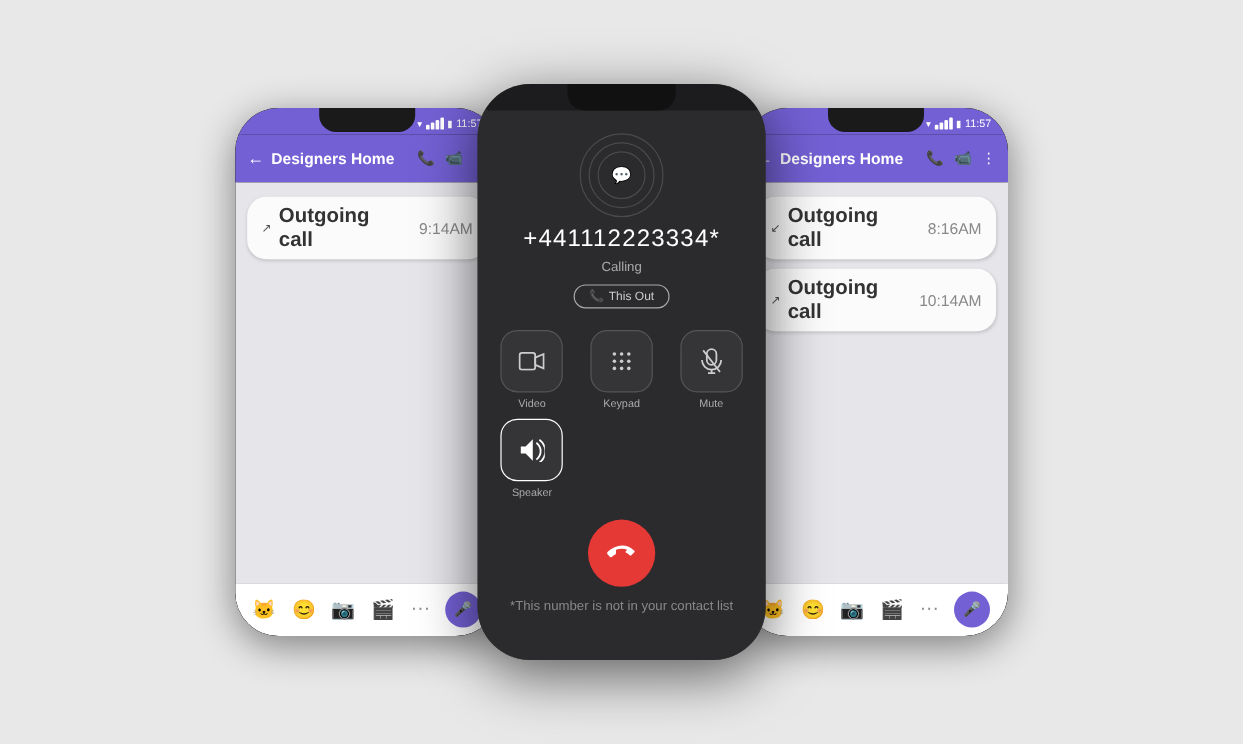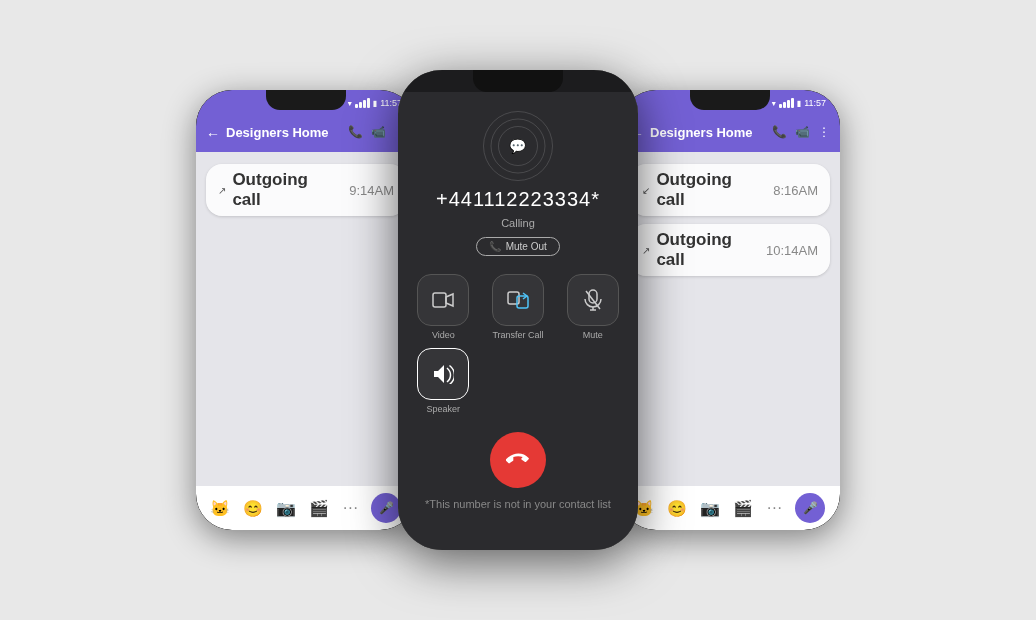--- a/index.html
+++ b/index.html
@@ -297,46 +297,52 @@
         <div class="wave-ring" style="width:40px;height:40px"></div>
         <div class="wave-ring" style="width:55px;height:55px"></div>
         <div class="wave-ring" style="width:70px;height:70px"></div>
         <div style="position:absolute;top:50%;left:50%;transform:translate(-50%,-50%);color:#888;font-size:14px">💬</div>
       </div>
 
       <div class="calling-number">+441112223334*</div>
       <div class="calling-label">Calling</div>
       <div class="viber-out-btn">
         <span>📞</span>
-        <span>Mute Out</span>
+        <span>This Out</span>
       </div>
 
       <div class="call-grid">
 
         <div class="call-btn">
           <div class="call-btn-icon">
             <svg width="22" height="16" viewBox="0 0 22 16" fill="none">
               <rect x="1" y="1" width="13" height="14" rx="2" stroke="#ccc" stroke-width="1.5"></rect>
               <path d="M14 5l7-3v12l-7-3V5z" stroke="#ccc" stroke-width="1.5"></path>
             </svg>
           </div>
           <span class="call-btn-label">Video</span>
         </div>
 
-
         <div class="call-btn">
           <div class="call-btn-icon">
-            <svg width="22" height="18" viewBox="0 0 22 18" fill="none">
-              <rect x="1" y="1" width="11" height="12" rx="2" stroke="#ccc" stroke-width="1.5"></rect>
-              <rect x="10" y="5" width="11" height="12" rx="2" stroke="#4fc3f7" stroke-width="1.5"></rect>
-              <path d="M16 2l4 3-4 3" stroke="#4fc3f7" stroke-width="1.5"></path>
+            <svg width="18" height="18" viewBox="0 0 18 18" fill="#ccc">
+              <circle cx="3" cy="3" r="1.5"></circle>
+                <circle cx="9" cy="3" r="1.5"></circle>
+                <circle cx="15" cy="3" r="1.5"></circle>
+              <circle cx="3" cy="9" r="1.5"></circle>
+                <circle cx="9" cy="9" r="1.5"></circle>
+                <circle cx="15" cy="9" r="1.5"></circle>
+              <circle cx="3" cy="15" r="1.5"></circle>
+                <circle cx="9" cy="15" r="1.5"></circle>
+                <circle cx="15" cy="15" r="1.5"></circle>
             </svg>
           </div>
-          <span class="call-btn-label">Transfer Call</span>
-        </div>
+          <span class="call-btn-label">Keypad</span>
+        </div>
+
 
         <div class="call-btn">
           <div class="call-btn-icon">
             <svg width="18" height="22" viewBox="0 0 18 22" fill="none">
               <rect x="5" y="1" width="8" height="13" rx="4" stroke="#ccc" stroke-width="1.5"></rect>
               <path d="M1 10c0 4.4 3.6 8 8 8s8-3.6 8-8" stroke="#ccc" stroke-width="1.5"></path>
               <line x1="9" y1="18" x2="9" y2="21" stroke="#ccc" stroke-width="1.5"></line>
               <line x1="6" y1="21" x2="12" y2="21" stroke="#ccc" stroke-width="1.5"></line>
               <line x1="2" y1="2" x2="16" y2="20" stroke="#ccc" stroke-width="1.5"></line>
             </svg>

